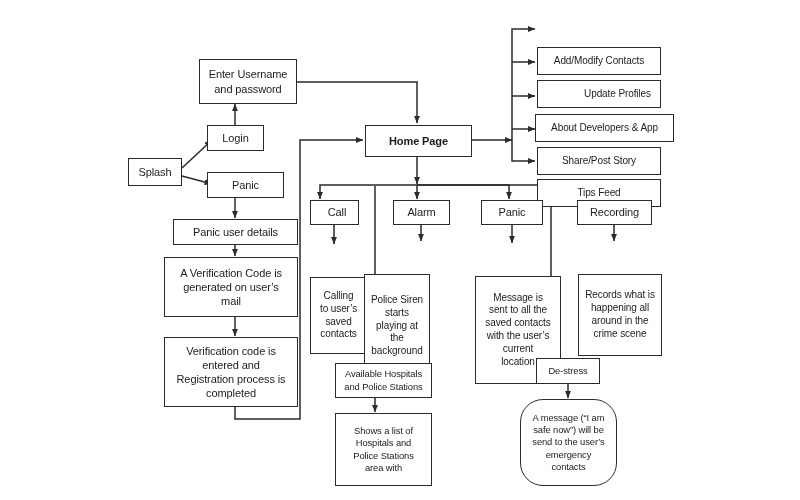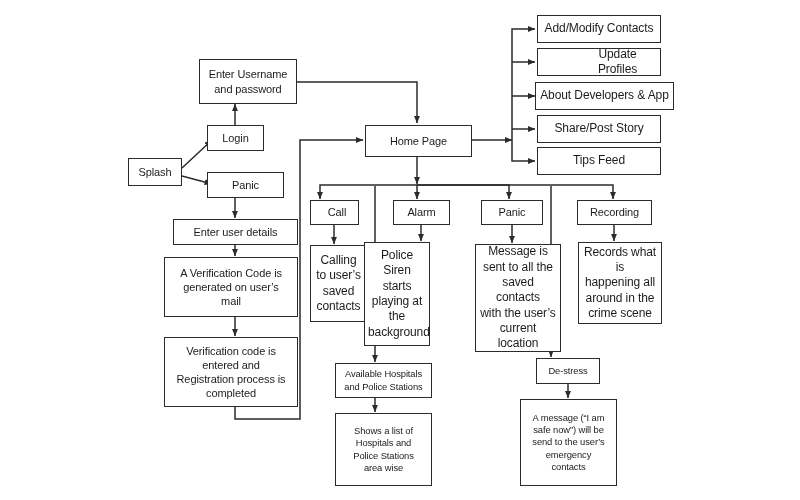--- a/index.html
+++ b/index.html
@@ -36,21 +36,21 @@
     align-items: center;
     justify-content: center;
     text-align: center;
     line-height: 1.28;
     color: #1c1c1c;
     padding: 2px 3px;
     letter-spacing: -0.1px;
     z-index: 2;
   }
   .node.s11 { font-size: 11px; }
-  .node.s10 { font-size: 12px; }
+  .node.s10 { font-size: 10px; margin-top: 32px; }
   .node.s95 { font-size: 9.4px; }
   .node .txt {
     display: block;
     width: 100%;
     white-space: pre-line;
   }
 </style>
 </head>
 <body>
 
@@ -121,37 +121,37 @@
   <div class="node s11" style="left:207px; top:172px; width:77px; height:26px;">
     <span class="txt">Panic</span>
   </div>
 
   <div class="node s11" style="left:199px; top:59px; width:98px; height:45px;">
     <span class="txt">Enter Username
 and password</span>
   </div>
 
   <div class="node s11" style="left:173px; top:219px; width:125px; height:26px;">
-    <span class="txt">Enter user details</span>
+    <span class="txt">Panic user details</span>
   </div>
 
   <div class="node s11" style="left:164px; top:257px; width:134px; height:60px;">
     <span class="txt">A Verification Code is
 generated on user’s
 mail</span>
   </div>
 
   <div class="node s11" style="left:164px; top:337px; width:134px; height:70px;">
     <span class="txt">Verification code is
 entered and
 Registration process is
 completed</span>
   </div>
 
-  <div class="node s11" style="left:365px; top:125px; width:107px; height:32px;">
+  <div class="node s11" style="left:365px; top:125px; width:107px; height:32px;font-weight:bold;">
     <span class="txt">Home Page</span>
   </div>
 
   <div class="node s10" style="left:537px; top:15px; width:124px; height:28px;">
     <span class="txt">Add/Modify Contacts</span>
   </div>
 
   <div class="node s10" style="left:537px; top:48px; width:124px; height:28px;padding-left:40px;">
     <span class="txt">Update Profiles</span>
   </div>
@@ -217,28 +217,28 @@
 
   <div class="node s95" style="left:335px; top:363px; width:97px; height:35px;">
     <span class="txt">Available Hospitals
 and Police Stations</span>
   </div>
 
   <div class="node s95" style="left:335px; top:413px; width:97px; height:73px;">
     <span class="txt">Shows a list of
 Hospitals and
 Police Stations
-area wise</span>
+area with</span>
   </div>
 
   <div class="node s95" style="left:536px; top:358px; width:64px; height:26px;">
     <span class="txt">De-stress</span>
   </div>
 
-  <div class="node s95" style="left:520px; top:399px; width:97px; height:87px;">
+  <div class="node s95" style="left:520px; top:399px; width:97px; height:87px;border-radius:23px;">
     <span class="txt">A message (“I am
 safe now”) will be
 send to the user’s
 emergency
 contacts</span>
   </div>
 
 </div>
 
 </body></html>

